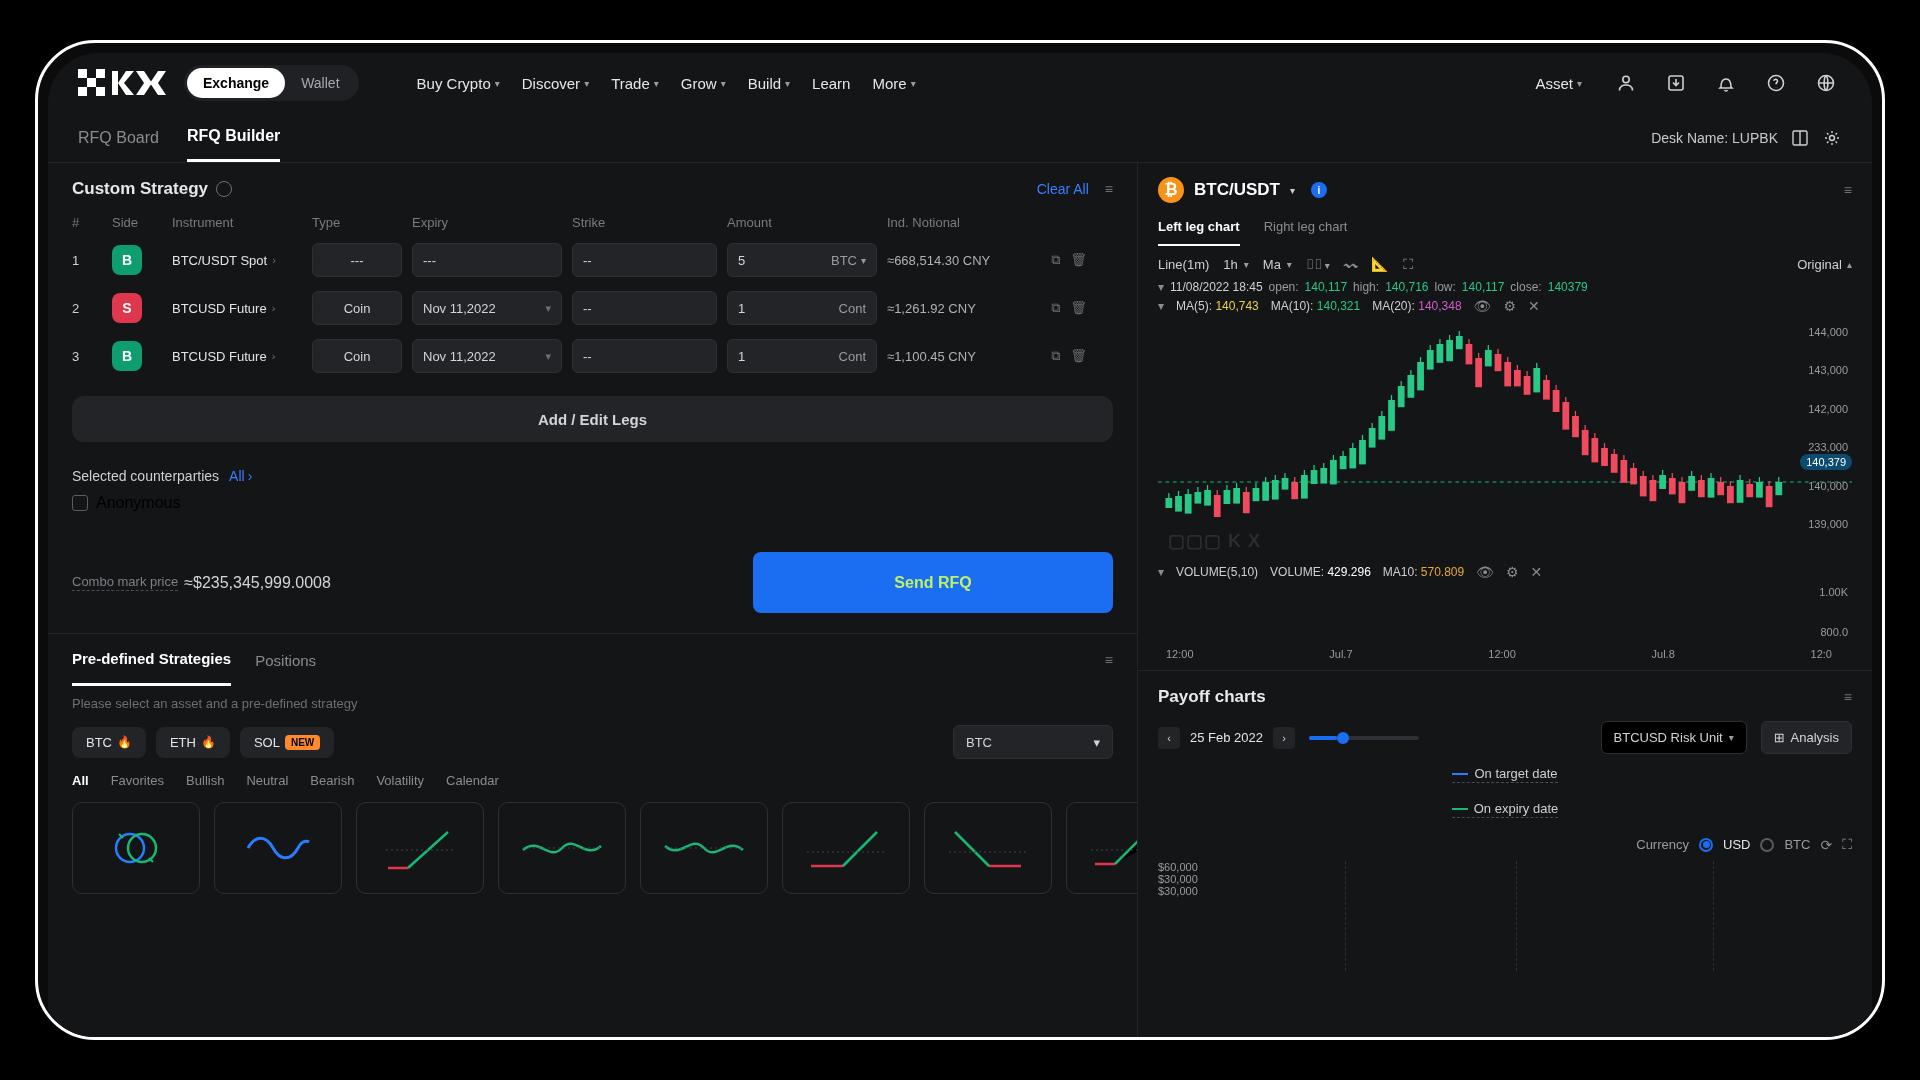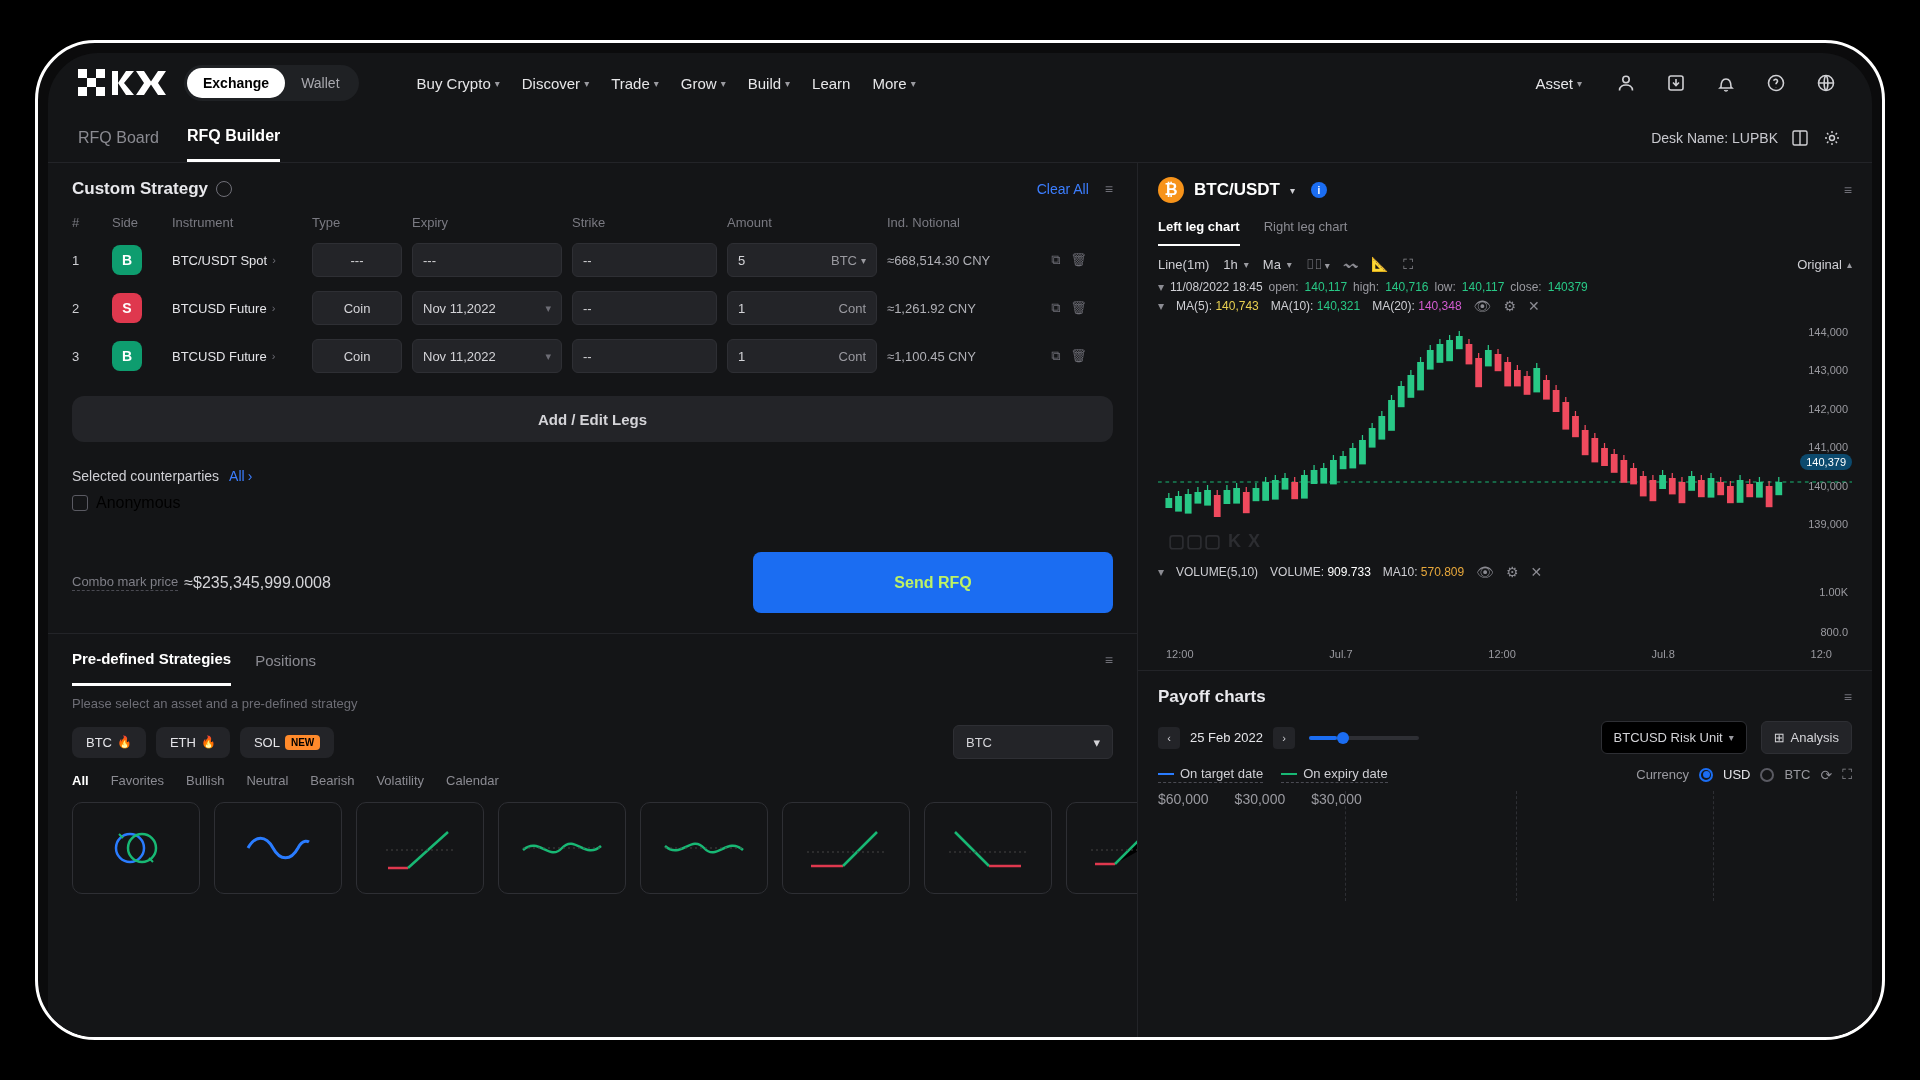--- a/index.html
+++ b/index.html
@@ -98,29 +98,29 @@
 .payoff-title { color: #e8e8ec; font-size: 17px; font-weight: 600; }
 .date-slider-row { padding: 4px 20px 12px; display: flex; align-items: center; gap: 14px; }
 .date-ctrl { display: flex; align-items: center; gap: 2px; }
 .date-nav { width: 22px; height: 22px; background: #232428; border-radius: 4px; display: flex; align-items: center; justify-content: center; color: #cfcfd4; cursor: pointer; font-size: 11px; }
 .date-val { color: #e4e4e8; font-size: 13px; padding: 0 8px; }
 .slider { width: 110px; height: 4px; background: #2e2f34; border-radius: 2px; position: relative; }
 .slider .fill { width: 25%; height: 100%; background: #1b6df2; border-radius: 2px; }
 .slider .knob { position: absolute; left: 25%; top: -4px; width: 12px; height: 12px; background: #1b6df2; border-radius: 50%; }
 .risk-sel { margin-left: auto; background: #000000; border: 1px solid #2e2f34; border-radius: 6px; padding: 8px 12px; font-size: 13px; color: #d4d4d8; display: flex; align-items: center; gap: 6px; cursor: pointer; }
 .analysis { background: #232428; border: 1px solid #2e2f34; border-radius: 6px; padding: 8px 12px; font-size: 13px; color: #d4d4d8; display: flex; align-items: center; gap: 6px; cursor: pointer; }
-.legend-row { padding: 0 20px 8px; display: flex; align-items: center; gap: 18px; font-size: 13px; }
+.legend-row { padding: 0 20px 8px; display: flex; align-items: center; gap: 18px; font-size: 13px; flex-direction: column; }
 .leg-item { display: flex; align-items: center; gap: 6px; color: #cfcfd4; border-bottom: 1px dashed #4a4a52; padding-bottom: 1px; }
 .leg-swatch { width: 16px; height: 2px; }
 .currency-grp { margin-left: auto; display: flex; align-items: center; gap: 10px; color: #9a9aa0; }
 .radio { width: 14px; height: 14px; border: 2px solid #5a5a62; border-radius: 50%; display: inline-flex; align-items: center; justify-content: center; }
 .radio.on { border-color: #1b6df2; }
 .radio.on::after { content: ''; width: 7px; height: 7px; background: #1b6df2; border-radius: 50%; }
 .payoff-body { margin: 0 20px; height: 110px; position: relative; }
-.payoff-y { position: absolute; left: 0; top: 0; font-size: 14px; color: #9a9aa0; display: flex; flex-direction: row; gap: 26px; }
+.payoff-y { position: absolute; left: 0; top: 0; font-size: 11px; color: #9a9aa0; display: flex; flex-direction: column; }
 .payoff-grid { position: absolute; left: 60px; right: 0; top: 0; bottom: 0; }
 .payoff-grid .vline { position: absolute; top: 0; bottom: 0; width: 0; border-left: 1px dashed #2e2f34; }
 svg { display: block; }
 </style>
 </head>
 <body>
 
 <div class="frame">
     <div class="inner">
 
@@ -622,32 +622,32 @@
                 <line x1="493.109375" y1="161" x2="493.109375" y2="171" stroke="#ef4a5e" stroke-width="1"></line>
                 <rect x="490.375" y="166" width="5.46875" height="21.2" fill="#ef4a5e"></rect>
                 <line x1="500.921875" y1="157" x2="500.921875" y2="167" stroke="#28c886" stroke-width="1"></line>
                 <rect x="498.1875" y="162" width="5.46875" height="13.2" fill="#28c886"></rect>
               </g>
       </svg>
       <div class="yaxis">
         <span>144,000</span>
               <span>143,000</span>
               <span>142,000</span>
-              <span>141,000</span>
+              <span>233,000</span>
               <span>140,000</span>
               <span>139,000</span>
       </div>
       <div class="price-tag">140,379</div>
       <div class="ok-wm">▢▢▢ K X</div>
     </div>
 
     <div class="vol-row">
       <span style="color:#8b8b92;">▾</span>
       <span>VOLUME(5,10)</span>
-      <span><span>VOLUME:</span> <span style="color:#fff;">909.733</span></span>
+      <span><span>VOLUME:</span> <span style="color:#fff;">429.296</span></span>
       <span><span>MA10:</span> <span style="color:#e8a83b;">570.809</span></span>
       <span class="ctrl-ic">👁</span>
       <span class="ctrl-ic">⚙</span>
       <span class="ctrl-ic">✕</span>
     </div>
     <div class="vol-area">
       <div class="yaxis">
               <span>1.00K</span>
               <span>800.0</span>
             </div>

